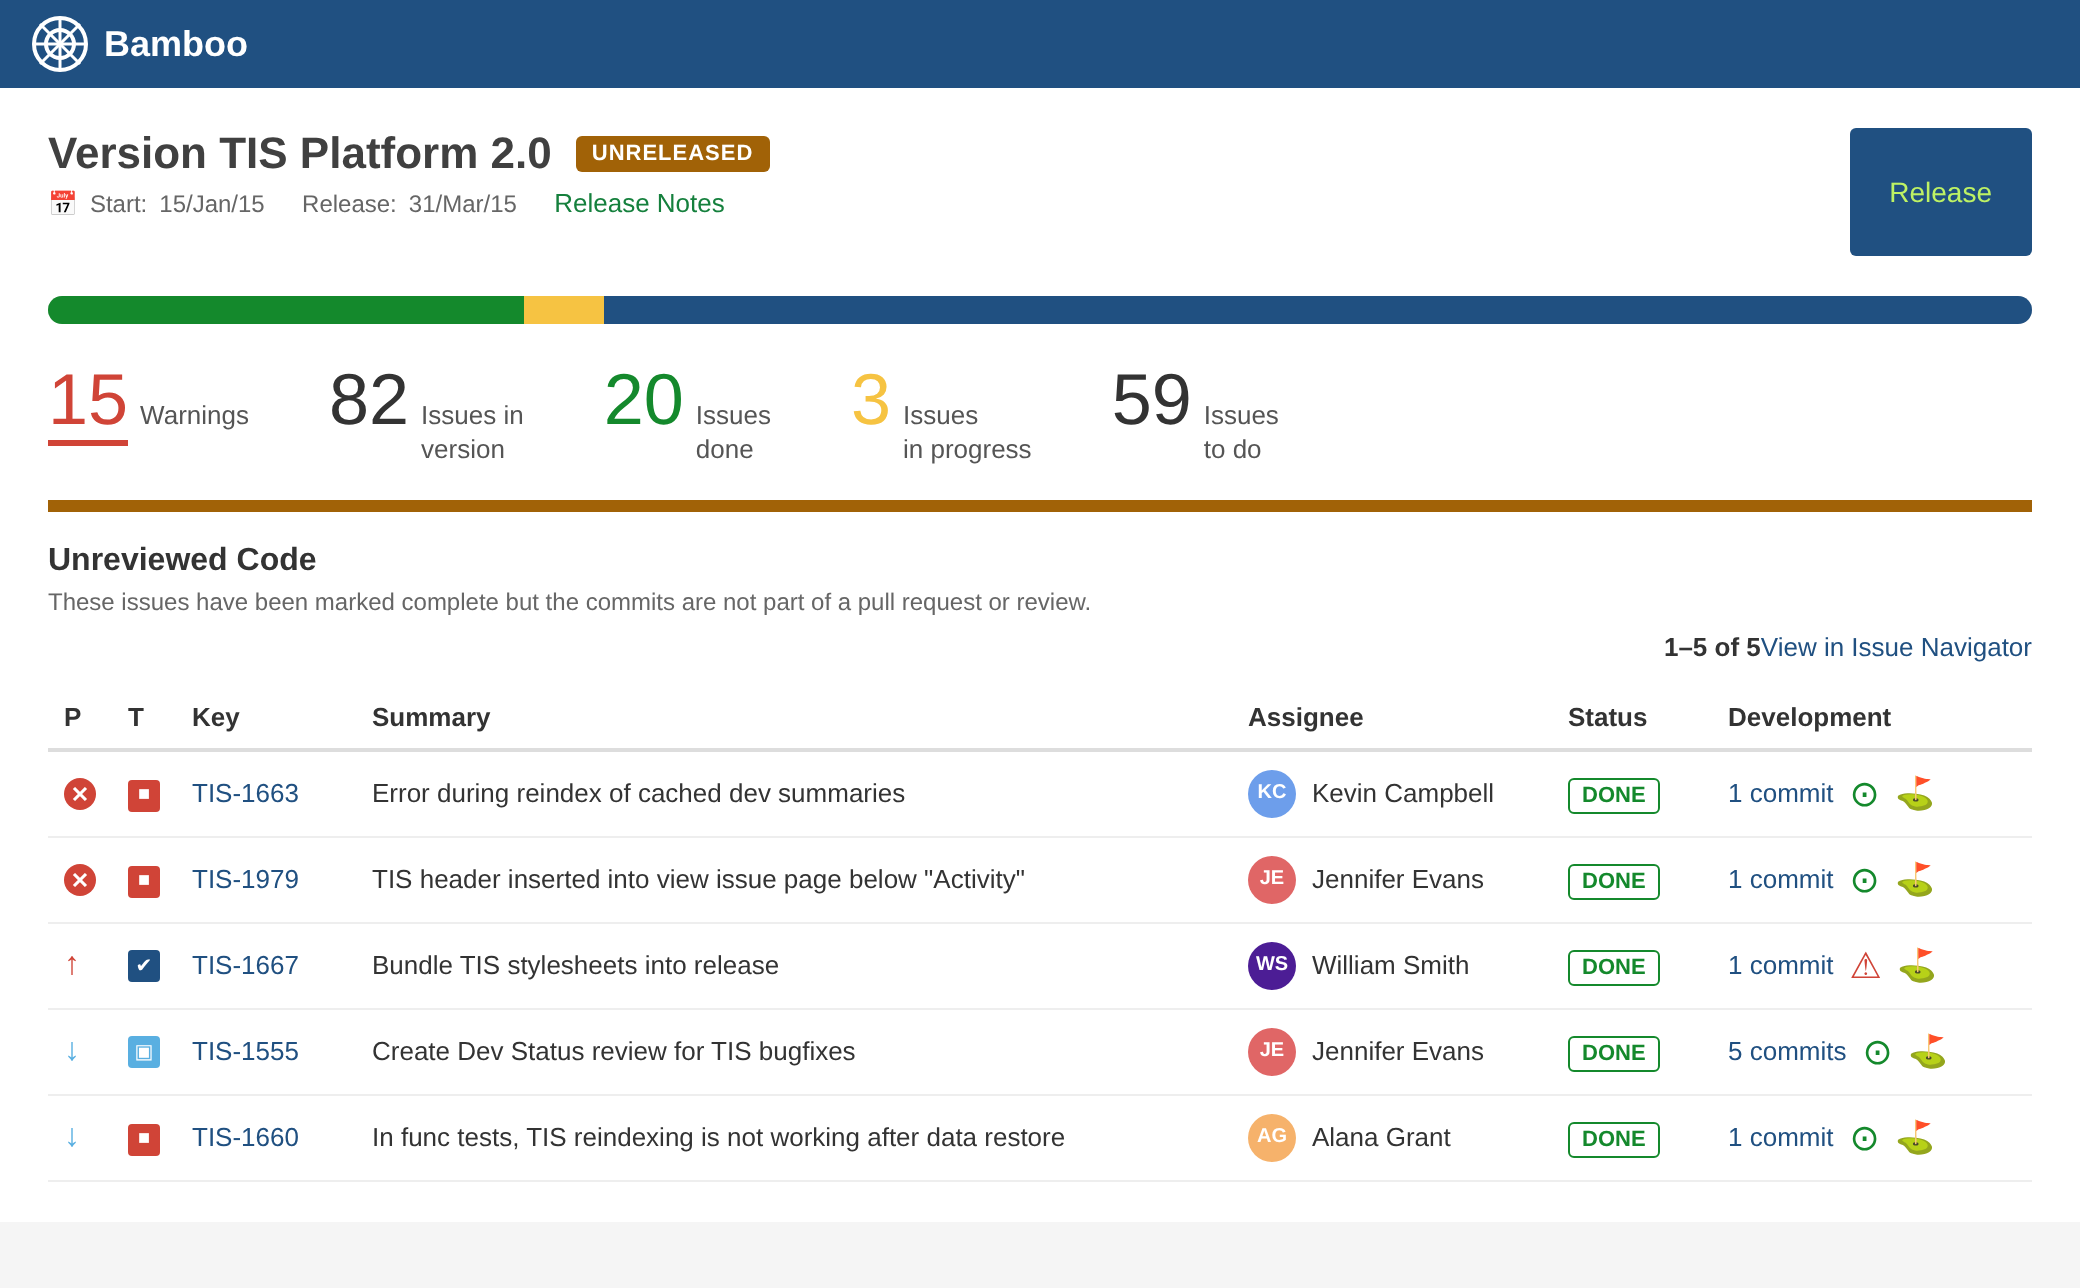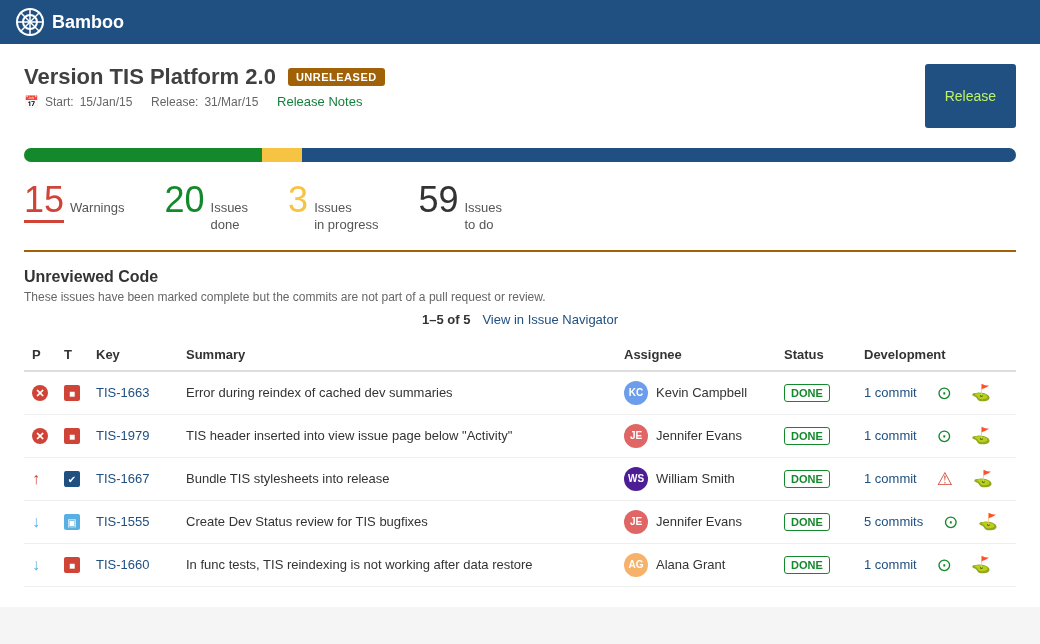--- a/index.html
+++ b/index.html
@@ -107,21 +107,21 @@
       background: #205081;
       height: 100%;
     }
 
     
     .stats-row {
       display: flex;
       gap: 40px;
       margin: 20px 0 8px 0;
       padding-bottom: 16px;
-      border-bottom: 2px solid #a16207;
+      border-bottom: 6px solid #a16207;
     }
     .stat-item {
       display: flex;
       align-items: baseline;
       gap: 6px;
     }
     .stat-number {
       font-size: 36px;
       font-weight: 300;
       line-height: 1;
@@ -148,24 +148,23 @@
       margin-bottom: 4px;
     }
     .section-desc {
       font-size: 12px;
       color: #666;
     }
 
     
     .table-header-row {
       display: flex;
-      justify-content: center;
+      justify-content: flex-end;
       align-items: center;
       margin-bottom: 12px;
-      gap: 12px;
     }
     .table-count {
       font-size: 13px;
       font-weight: 600;
       color: #333;
     }
     .view-navigator-link {
       color: #205081;
       text-decoration: none;
       font-size: 13px;
@@ -234,21 +233,21 @@
       font-size: 10px;
       color: white;
       font-weight: bold;
       flex-shrink: 0;
     }
 
     
     .dev-cell {
       display: flex;
       align-items: center;
-      gap: 20px;
+      gap: 8px;
     }
     .commit-link {
       color: #205081;
       text-decoration: none;
       font-weight: 500;
     } 
   </style>
 </head>
 <body>
 
@@ -293,20 +292,24 @@
       <div class="progress-green" style="width:24%"></div>
       <div class="progress-yellow" style="width:4%"></div>
       <div class="progress-blue" style="width:72%"></div>
     </div>
   </div>
 
   <div class="stats-row">
     <div class="stat-item">
       <span class="stat-number red stat-underline">15</span>
       <span class="stat-label">Warnings</span>
+    </div>
+    <div class="stat-item">
+      <span class="stat-number dark">82</span>
+      <span class="stat-label">Issues in<br>version</span>
     </div>
     <div class="stat-item">
       <span class="stat-number green">20</span>
       <span class="stat-label">Issues<br>done</span>
     </div>
     <div class="stat-item">
       <span class="stat-number yellow">3</span>
       <span class="stat-label">Issues<br>in progress</span>
     </div>
     <div class="stat-item">

